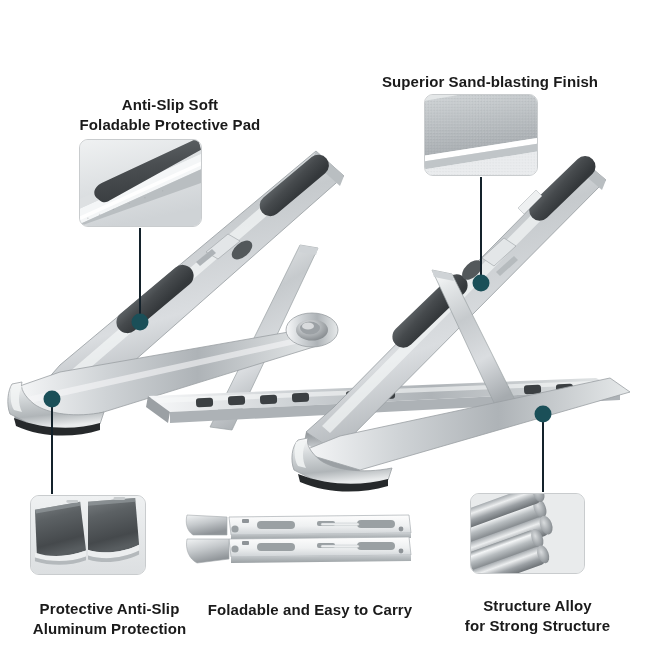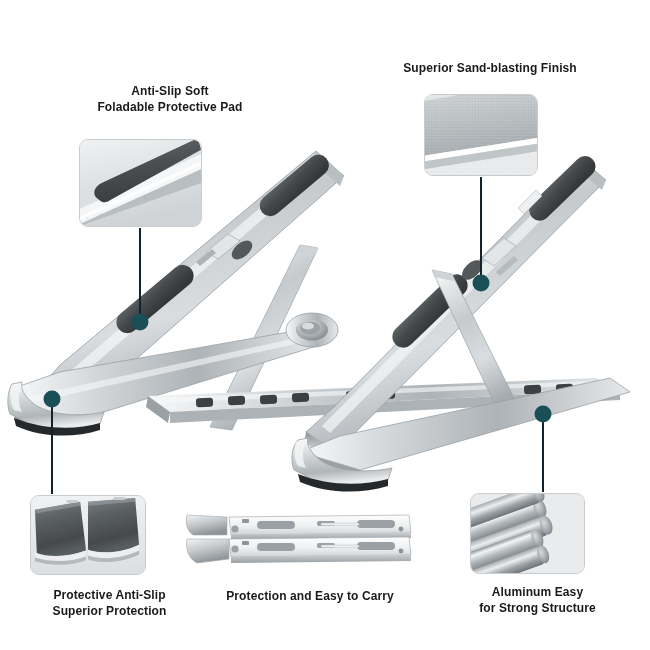--- a/index.html
+++ b/index.html
@@ -10,26 +10,27 @@
     overflow:hidden;
     position:relative;
   }
   #stage{position:absolute;inset:0;width:650px;height:650px;}
   .layer{position:absolute;inset:0;width:650px;height:650px;}
 
   
   .label{
     position:absolute;
     color:#1a1a1a;
-    font-size:12px;
+    font-size:15px;
     font-weight:600;
     line-height:1.34;
     letter-spacing:.1px;
     text-align:center;
     white-space:pre-line;
+    margin-top:12px;
     -webkit-font-smoothing:antialiased;
   }
   #label-anti-slip{ left:20px;  top:83px;  width:300px; }
   #label-sandblast{ left:340px; top:60px;  width:300px; }
   #label-protective{ left:2px;  top:587px; width:215px; }
   #label-foldable{  left:190px; top:588px; width:240px; }
   #label-aluminum{  left:430px; top:584px; width:215px; }
 
   
   .callout{
@@ -396,20 +397,20 @@
     <path d="M2,10 C0,18 2,26 8,30 L42,30 L42,12 Z" fill="url(#fs-lip)" stroke="#a2a7ab" stroke-width="0.6"></path>
     <path d="M2,34 C0,44 4,54 12,58 L44,54 L44,34 Z" fill="url(#fs-lip)" stroke="#a2a7ab" stroke-width="0.6"></path>
   </svg>
 
   <div class="label" id="label-anti-slip">Anti-Slip Soft
 Foladable Protective Pad</div>
 
   <div class="label" id="label-sandblast">Superior Sand-blasting Finish</div>
 
   <div class="label" id="label-protective">Protective Anti-Slip
-Superior Protection</div>
-
-  <div class="label" id="label-foldable">Protection and Easy to Carry</div>
-
-  <div class="label" id="label-aluminum">Aluminum Easy
+Aluminum Protection</div>
+
+  <div class="label" id="label-foldable">Foladable and Easy to Carry</div>
+
+  <div class="label" id="label-aluminum">Structure Alloy
 for Strong Structure</div>
 
 </div>
 
 </body></html>

